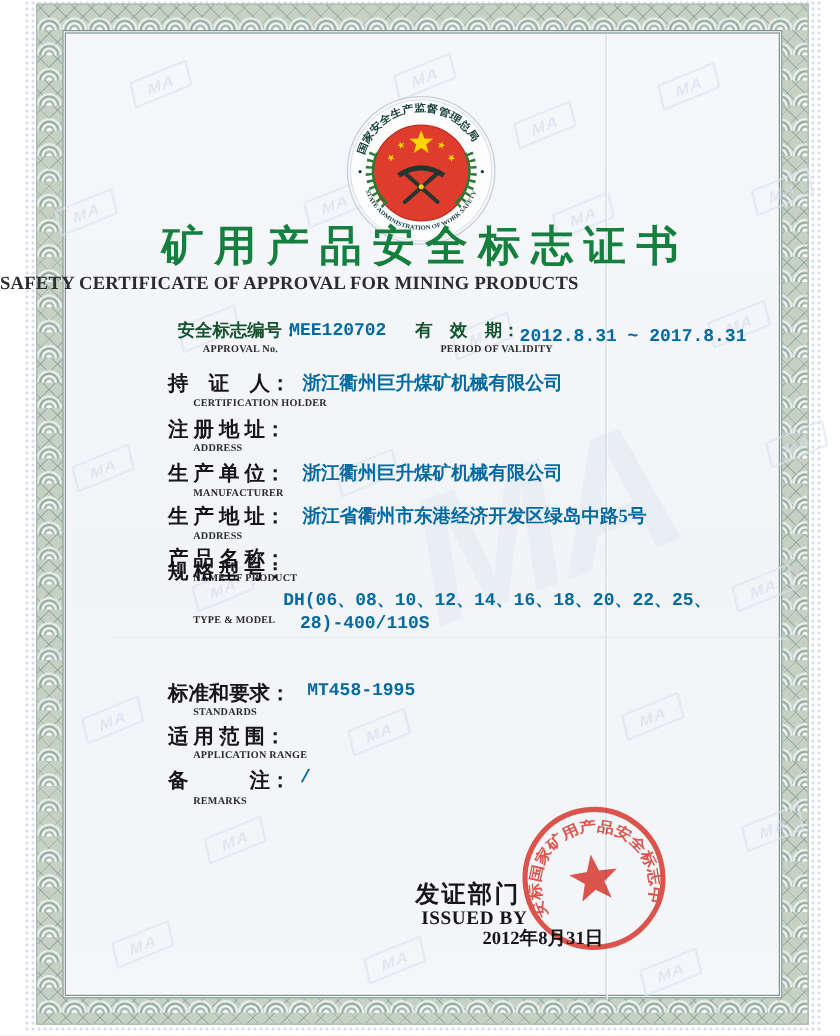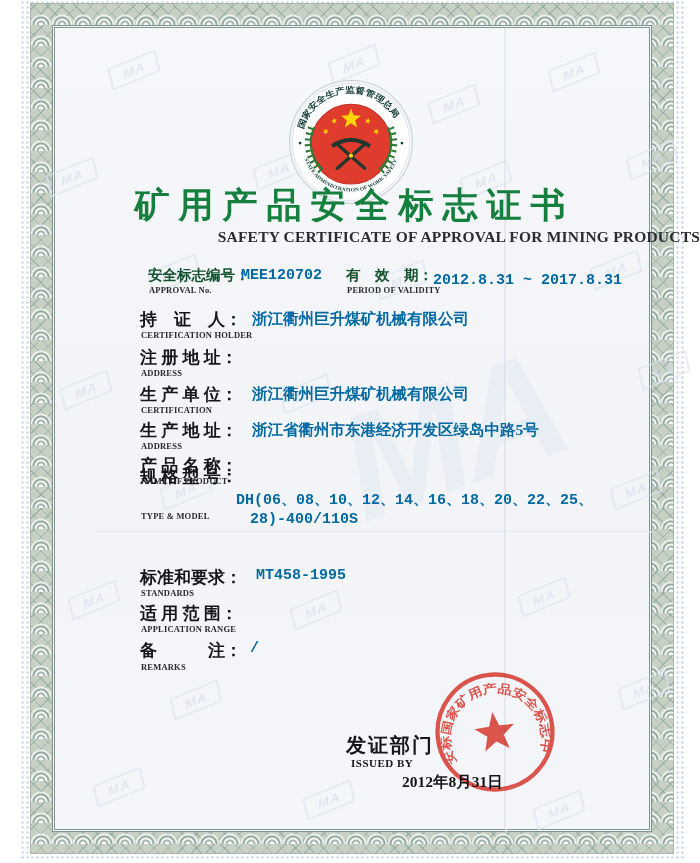--- a/index.html
+++ b/index.html
@@ -57,34 +57,34 @@
     background:linear-gradient(180deg,rgba(199,205,219,.45),rgba(255,255,255,.6));
   }
   
   .content{position:absolute;inset:0;z-index:5;}
   .emblem{position:absolute;left:288px;top:78px;width:126px;height:128px;}
   .title-zh{
     position:absolute;left:0;top:182px;width:700px;text-align:center;
     font-size:35px;font-weight:700;letter-spacing:9px;text-indent:9px;color:#15803d;
   }
   .title-en{
-    position:absolute;left:0;top:228px;width:700px;text-align:right;
+    position:absolute;left:0;top:228px;width:700px;text-align:left;
     font-size:15.5px;font-weight:700;color:#2b2b30;letter-spacing:.2px;
   }
   .lbl{position:absolute;font-size:17px;font-weight:700;color:#15151a;white-space:nowrap;}
   .lbl-sm{position:absolute;font-size:14.5px;font-weight:700;color:#14532d;white-space:nowrap;font-family:Liberation Serif, serif;}
-  .en{position:absolute;font-size:8.5px;font-weight:600;color:#2a2a2e;letter-spacing:.2px;white-space:nowrap;}
+  .en{position:absolute;font-size:8.5px;font-weight:600;color:#2a2a2e;letter-spacing:.2px;white-space:nowrap;margin-left:20px;}
   .val{position:absolute;font-size:15.5px;font-weight:600;color:#0369a1;white-space:nowrap;}
   .vmono{font-family:"Liberation Mono","DejaVu Sans Mono",monospace;font-weight:700;font-size:15px;}
   .statement{
     position:absolute;left:148px;top:683px;width:414px;
     font-size:14px;font-weight:700;line-height:21.5px;text-indent:2.6em;color:#15151a;
   }
   .issued-zh{position:absolute;left:346px;top:732px;font-size:20px;font-weight:600;letter-spacing:2px;color:#15151a;}
-  .issued-en{position:absolute;left:351px;top:757px;font-size:11px;font-weight:700;letter-spacing:.5px;color:#15151a;font-family:Liberation Serif, serif;}
+  .issued-en{position:absolute;left:351px;top:757px;font-size:16px;font-weight:700;letter-spacing:.5px;color:#15151a;font-family:Liberation Serif, serif;}
   .issue-date{position:absolute;left:402px;top:772px;font-size:15.5px;font-weight:700;color:#15151a;}
   .stamp{
     position:absolute;left:428px;top:665px;width:134px;height:134px;z-index:6;
     mix-blend-mode:multiply;opacity:.9;transform:rotate(-8deg);
   }
 </style>
 </head>
 <body>
 
 <div class="lace"></div>
@@ -173,21 +173,21 @@
   <span class="val vmono" style="left:433px;top:272px">2012.8.31 ~ 2017.8.31</span>
 
   <span class="lbl" style="left:140px;top:308px">持　证　人：</span>
   <span class="en" style="left:141px;top:330px">CERTIFICATION HOLDER</span>
   <span class="val" style="left:252px;top:309px">浙江衢州巨升煤矿机械有限公司</span>
 
   <span class="lbl" style="left:140px;top:346px">注 册 地 址：</span>
   <span class="en" style="left:141px;top:368px">ADDRESS</span>
 
   <span class="lbl" style="left:140px;top:383px">生 产 单 位：</span>
-  <span class="en" style="left:141px;top:405px">CERTIFICATION</span>
+  <span class="en" style="left:141px;top:405px">MANUFACTURER</span>
   <span class="val" style="left:252px;top:384px">浙江衢州巨升煤矿机械有限公司</span>
 
   <span class="lbl" style="left:140px;top:419px">生 产 地 址：</span>
   <span class="en" style="left:141px;top:441px">ADDRESS</span>
   <span class="val" style="left:252px;top:420px">浙江省衢州市东港经济开发区绿岛中路5号</span>
 
   <span class="lbl" style="left:140px;top:454px">产 品 名 称：</span>
   <span class="en" style="left:141px;top:476px">NAME OF PRODUCT</span>
 
   <span class="lbl" style="left:140px;top:465px">规 格 型 号：</span>

